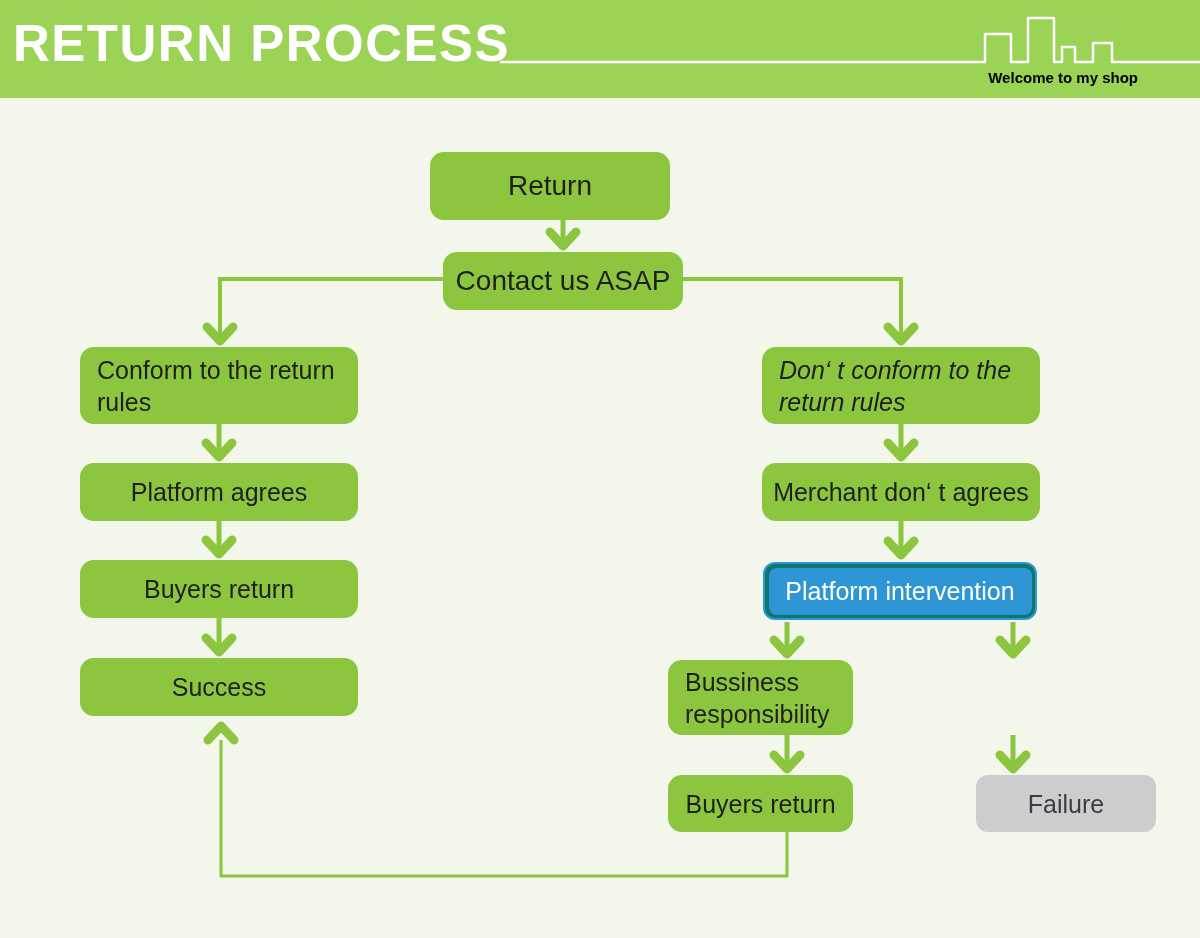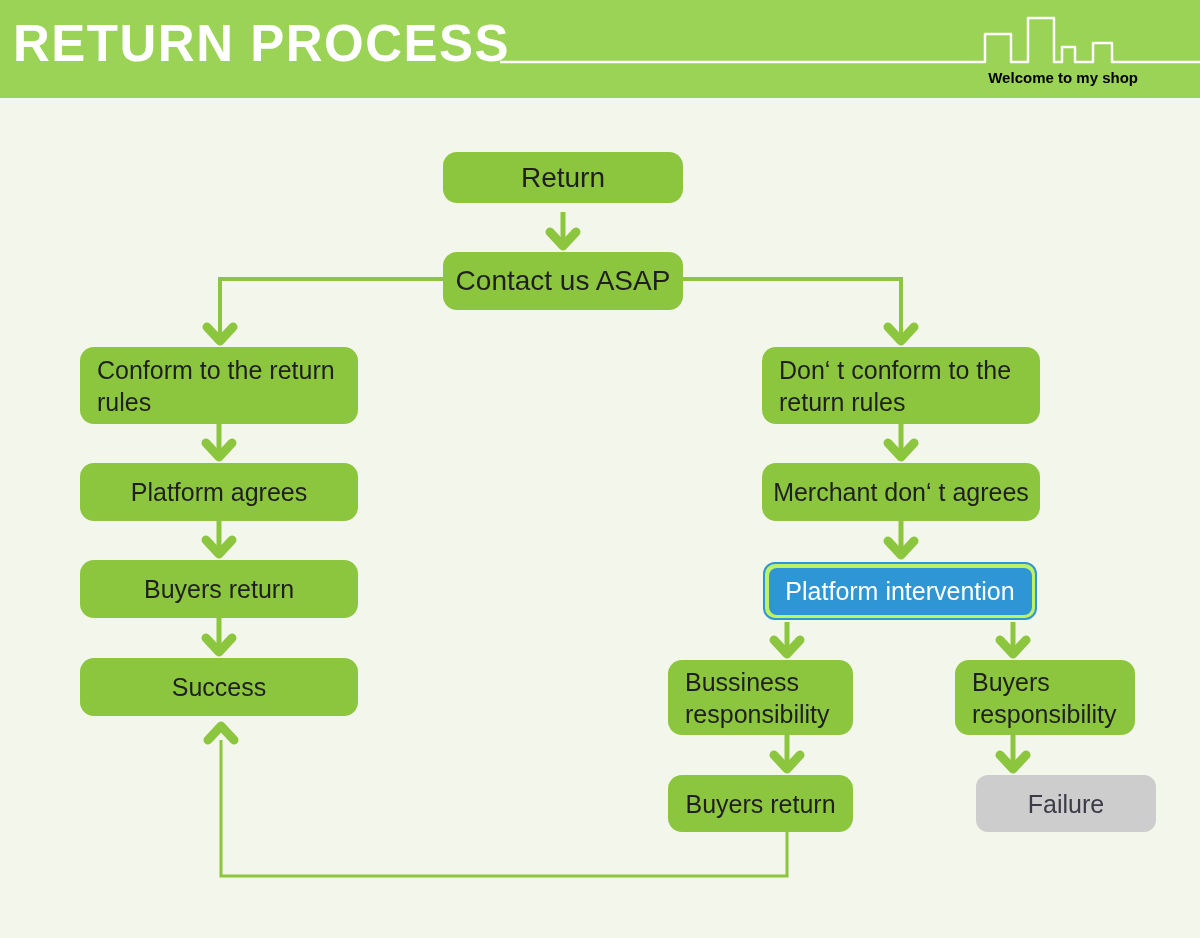--- a/index.html
+++ b/index.html
@@ -30,21 +30,21 @@
     background:#8cc63f;border-radius:14px;
     color:#1f1f1f;font-size:25px;line-height:1.28;
     display:flex;align-items:center;justify-content:center;
     text-align:center;
   }
   .node.big{font-size:28px;}
   .node.al{justify-content:flex-start;text-align:left;padding-left:17px;padding-right:8px;}
   .node.gray{background:#cdcdcd;color:#3b3b49;border-radius:12px;}
   .platform-outer{
     position:absolute;box-sizing:border-box;
-    background:#bef264;border:2.5px solid #2f96d5;border-radius:12px;
+    background:#0f766e;border:2.5px solid #2f96d5;border-radius:12px;
     padding:3.5px;
   }
   .platform-inner{
     width:100%;height:100%;box-sizing:border-box;
     background:#2f96d5;border-radius:8px;
     color:#ffffff;font-size:25px;
     display:flex;align-items:center;justify-content:center;text-align:center;
   }
   .connectors{position:absolute;left:0;top:0;pointer-events:none;}
 </style>
@@ -92,33 +92,33 @@
       <path d="M888 541 L901 555 L914 541"></path>
       <path d="M774 640 L787 654 L800 640"></path>
       <path d="M1000 640 L1013 654 L1026 640"></path>
       <path d="M774 755 L787 769 L800 755"></path>
       <path d="M1000 755 L1013 769 L1026 755"></path>
 
       <path d="M208 740 L221 726 L234 740"></path>
     </g>
   </svg>
 
-  <div class="node big" style="left:443px;top:152px;width:240px;height:51px;">
+  <div class="node big" style="left:430px;top:152px;width:240px;height:68px;">
     <span>Return</span>
   </div>
 
   <div class="node big" style="left:443px;top:252px;width:240px;height:58px;">
     <span>Contact us ASAP</span>
   </div>
 
   <div class="node al" style="left:80px;top:347px;width:278px;height:77px;">
     <span>Conform to the return rules</span>
   </div>
 
-  <div class="node al" style="left:762px;top:347px;width:278px;height:77px;">
+  <div class="node al" style="left:762px;top:347px;width:278px;height:77px;font-style:italic;">
     <span>Don‘ t conform to the return rules</span>
   </div>
 
   <div class="node" style="left:80px;top:463px;width:278px;height:58px;">
     <span>Platform agrees</span>
   </div>
 
   <div class="node" style="left:762px;top:463px;width:278px;height:58px;">
     <span>Merchant don‘ t agrees</span>
   </div>
@@ -134,23 +134,20 @@
   </div>
 
   <div class="node" style="left:80px;top:658px;width:278px;height:58px;">
     <span>Success</span>
   </div>
 
   <div class="node al" style="left:668px;top:660px;width:185px;height:75px;">
     <span>Bussiness responsibility</span>
   </div>
 
-  <div class="node al" style="left:955px;top:660px;width:180px;height:75px;">
-    <span>Buyers responsibility</span>
-  </div>
 
   <div class="node" style="left:668px;top:775px;width:185px;height:57px;">
     <span>Buyers return</span>
   </div>
 
   <div class="node gray" style="left:955px;top:775px;width:180px;height:57px;margin-left:21px;">
     <span>Failure</span>
   </div>
 
 </div>

